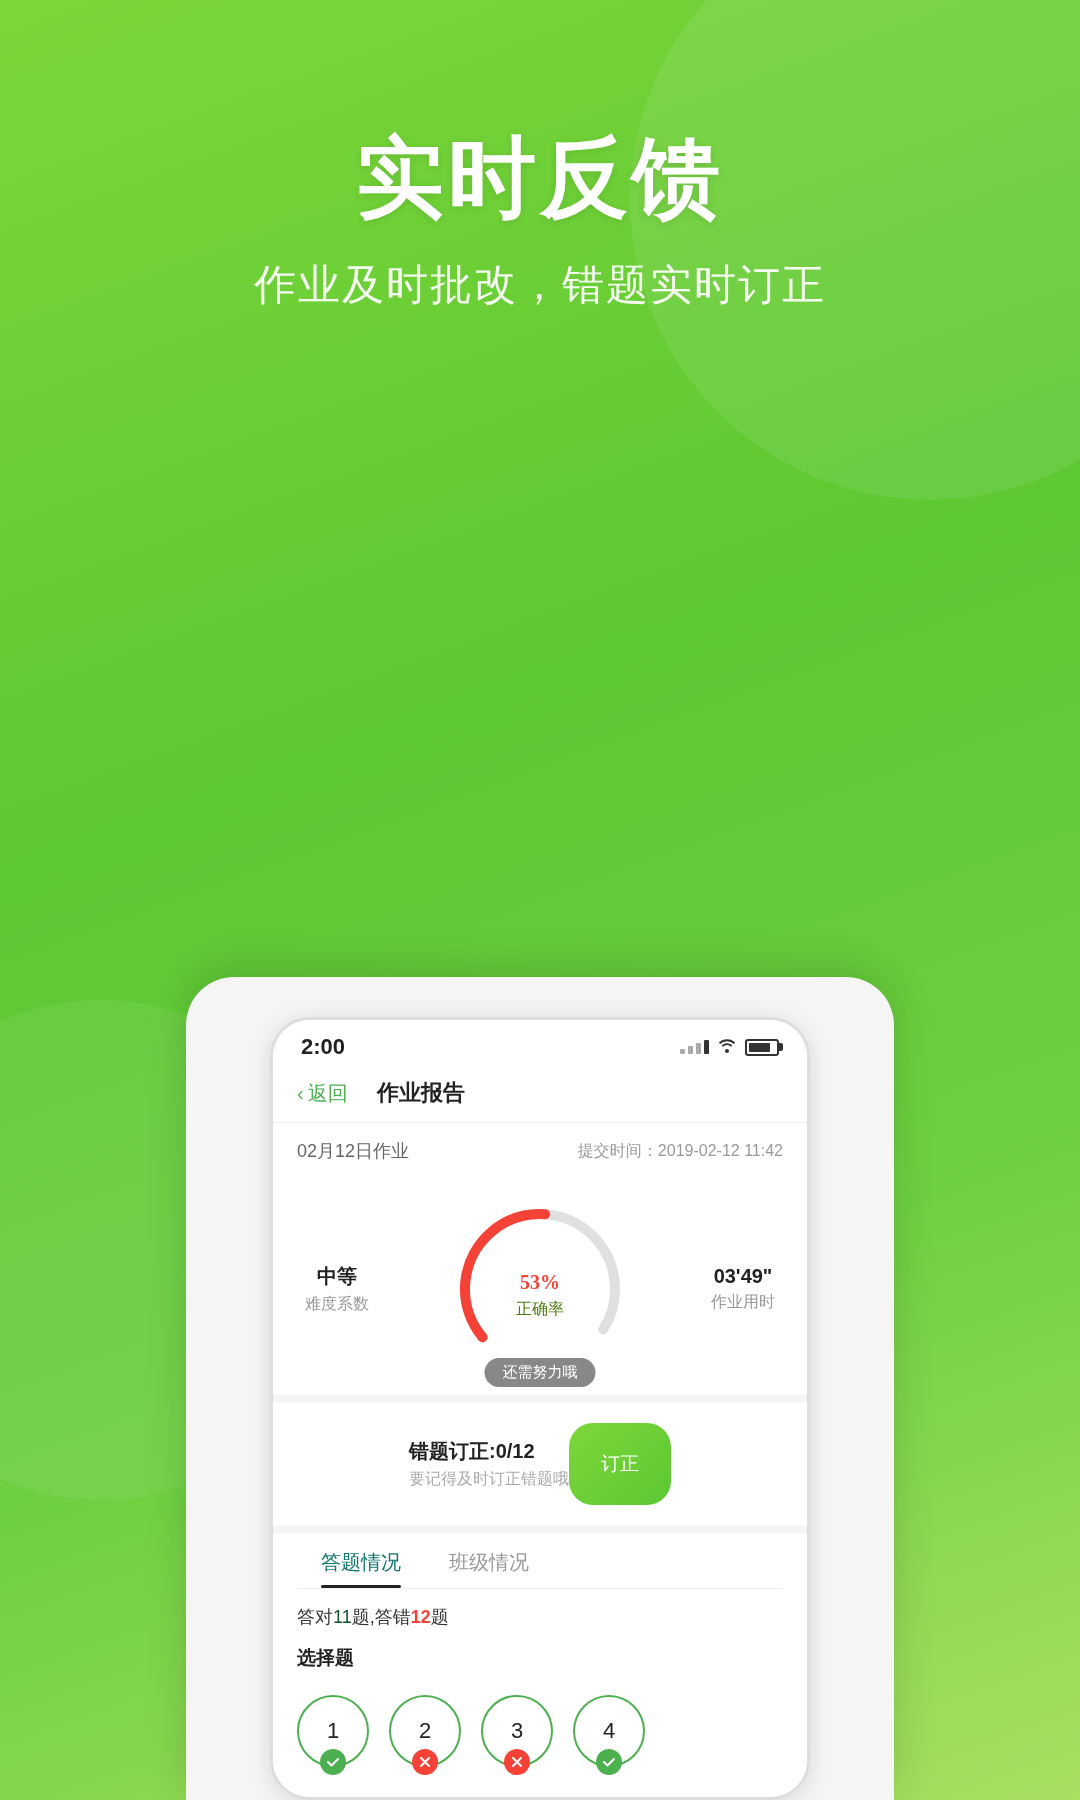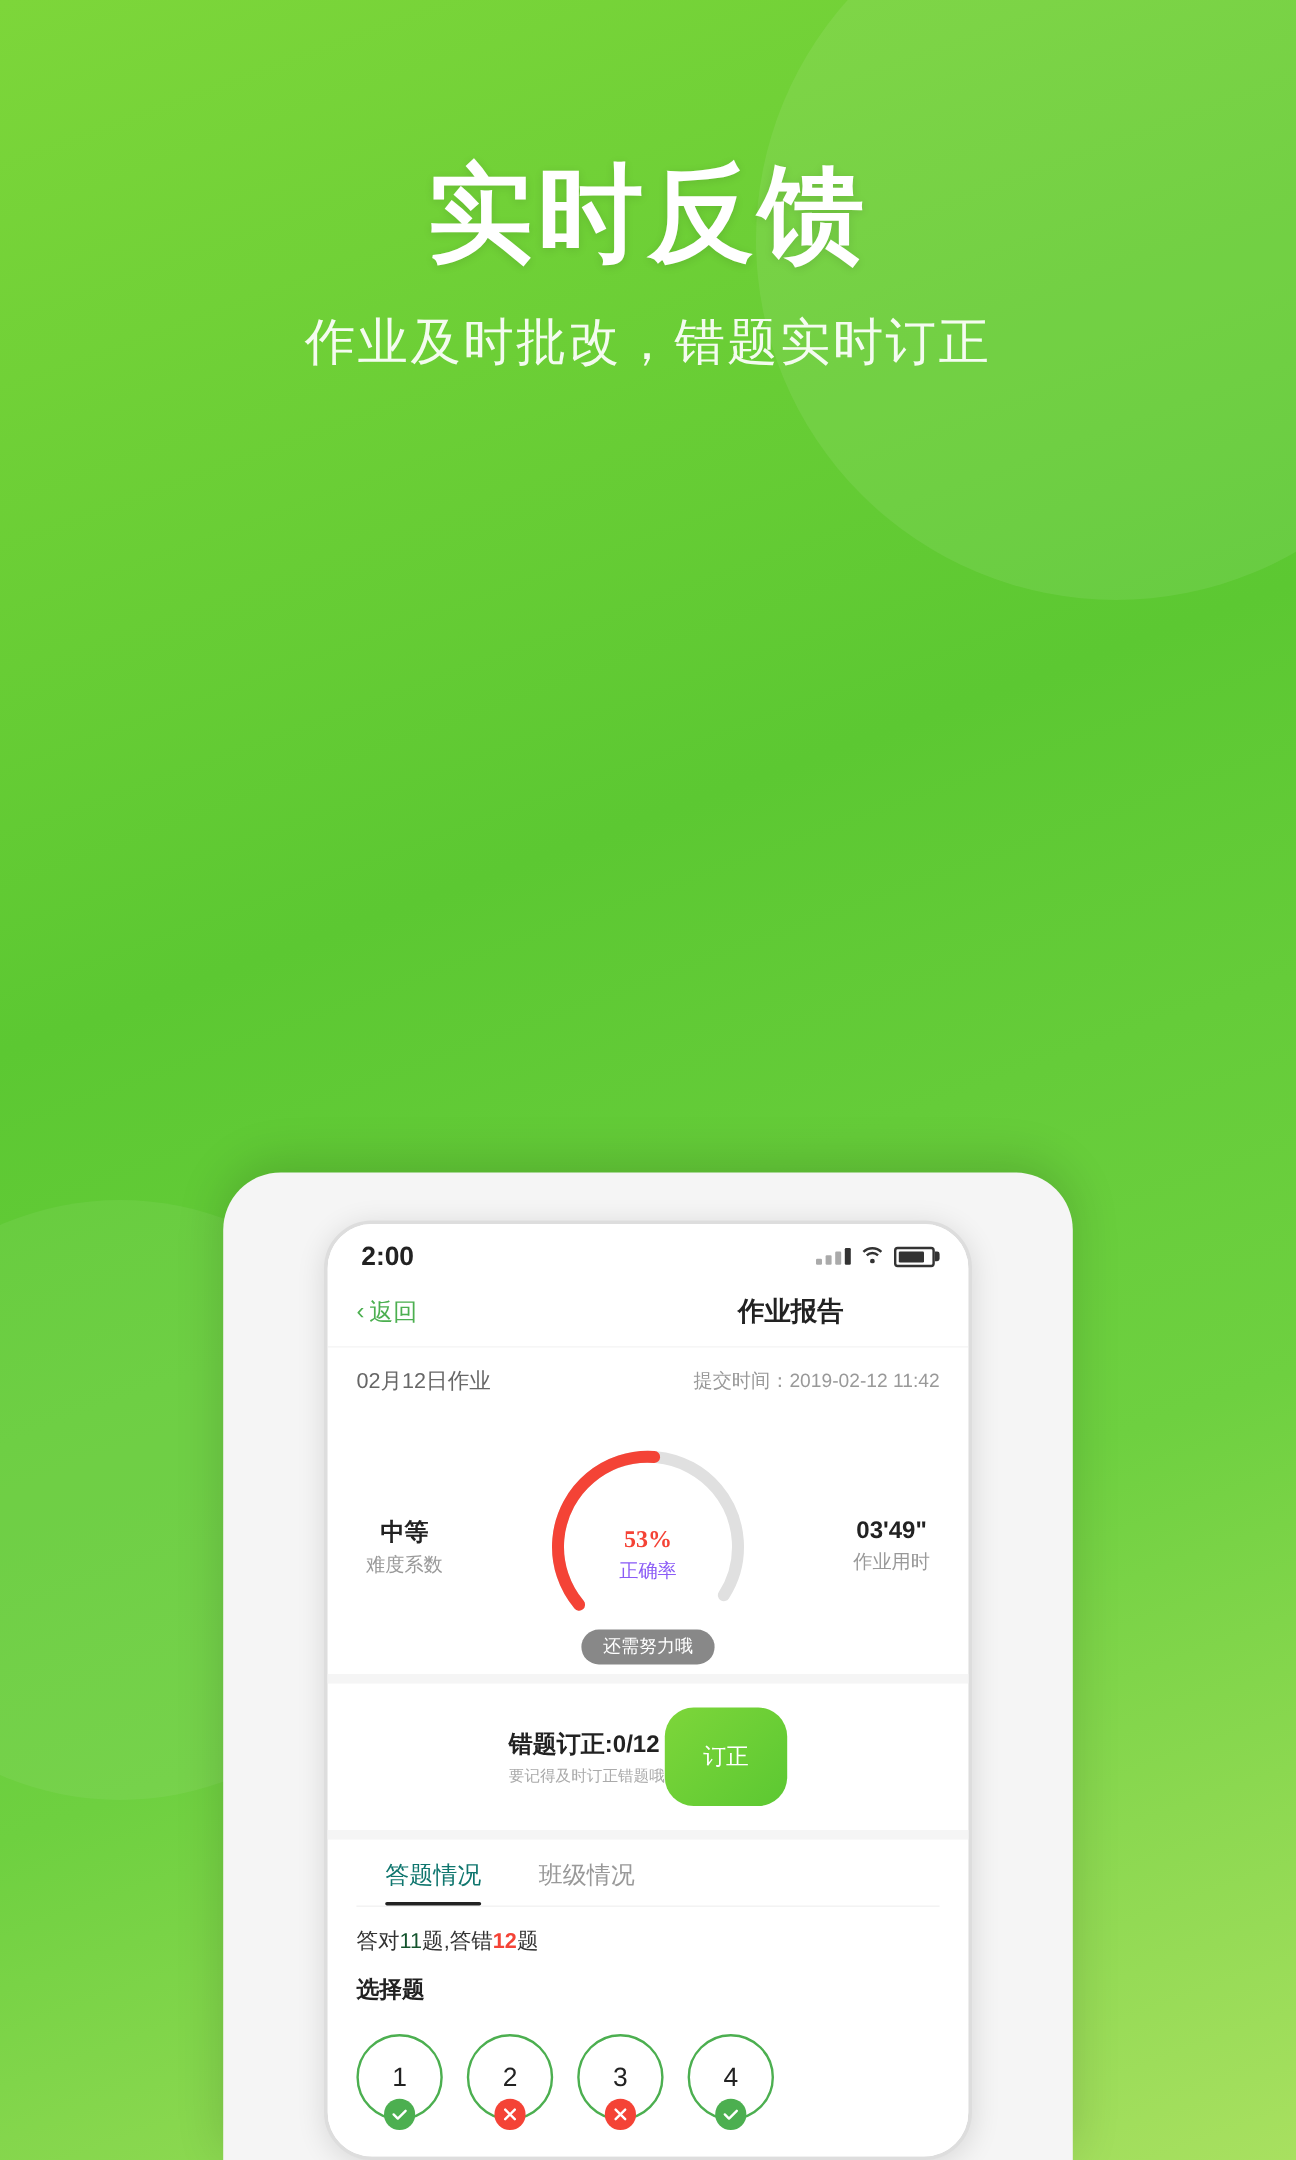--- a/index.html
+++ b/index.html
@@ -163,21 +163,21 @@
     .back-chevron {
       font-size: 20px;
       color: #4caf50;
     }
     .back-text {
       font-size: 20px;
       color: #4caf50;
     }
     .nav-title {
       flex: 1;
-      text-align: right;
+      text-align: left;
       font-size: 22px;
       font-weight: 600;
       color: #222;
     }
     .nav-spacer { min-width: 80px; }
 
     
     .assignment-header {
       display: flex;
       justify-content: space-between;
@@ -239,21 +239,21 @@
       font-size: 36px;
       font-weight: 700;
       color: #f44336;
       line-height: 1;
     }
     .circle-percent span {
       font-size: 20px;
     }
     .circle-label {
       font-size: 16px;
-      color: #8b5cf6;
+      color: #4d7c0f;
       margin-top: 4px;
     }
     .encouragement-badge {
       position: absolute;
       bottom: -8px;
       left: 50%;
       transform: translateX(-50%);
       background: #888;
       color: #ffffff;
       border-radius: 20px;
@@ -272,21 +272,21 @@
       border-top: 8px solid #f5f5f5;
     }
     .error-info {}
     .error-title {
       font-size: 20px;
       font-weight: 600;
       color: #222;
       margin-bottom: 4px;
     }
     .error-subtitle {
-      font-size: 13px;
+      font-size: 16px;
       color: #aaa;
     }
     .correct-btn {
       background: linear-gradient(135deg, #7dd63a, #5cc832);
       color: #fff;
       border: none;
       border-radius: 24px;
       padding: 28px 32px;
       font-size: 19px;
       font-weight: 500;

